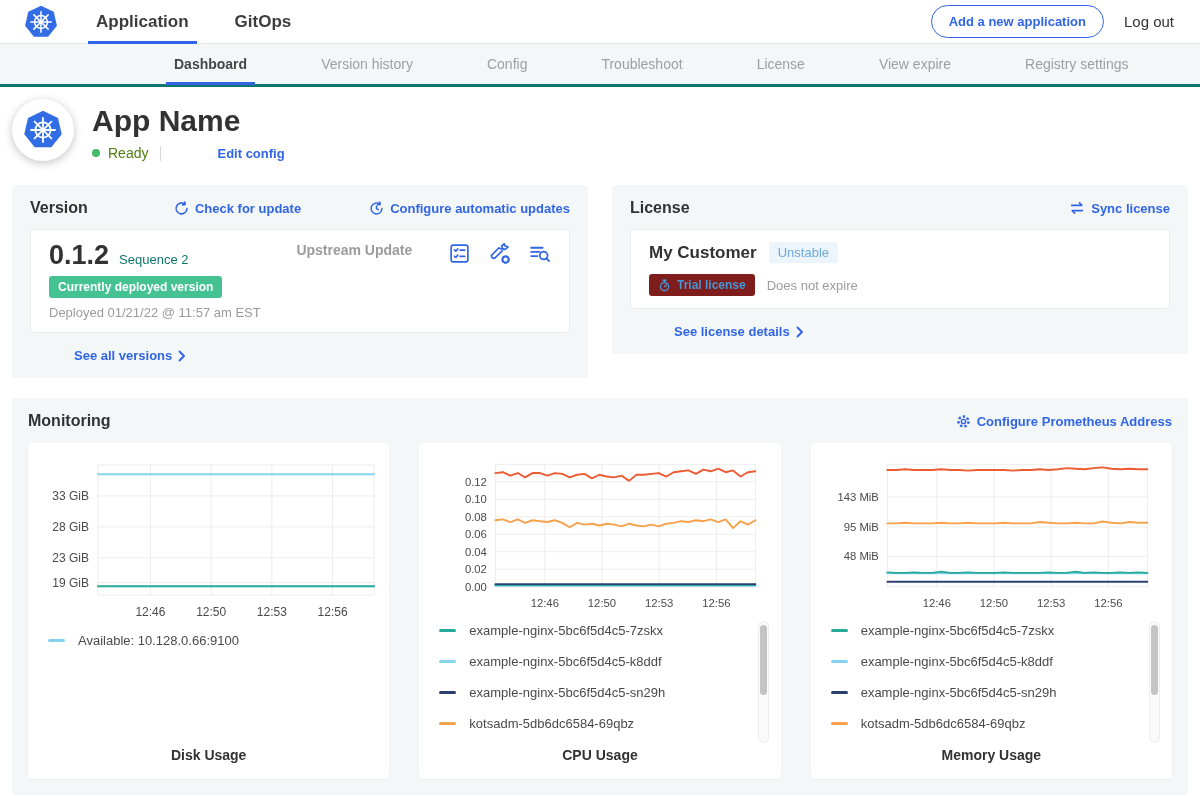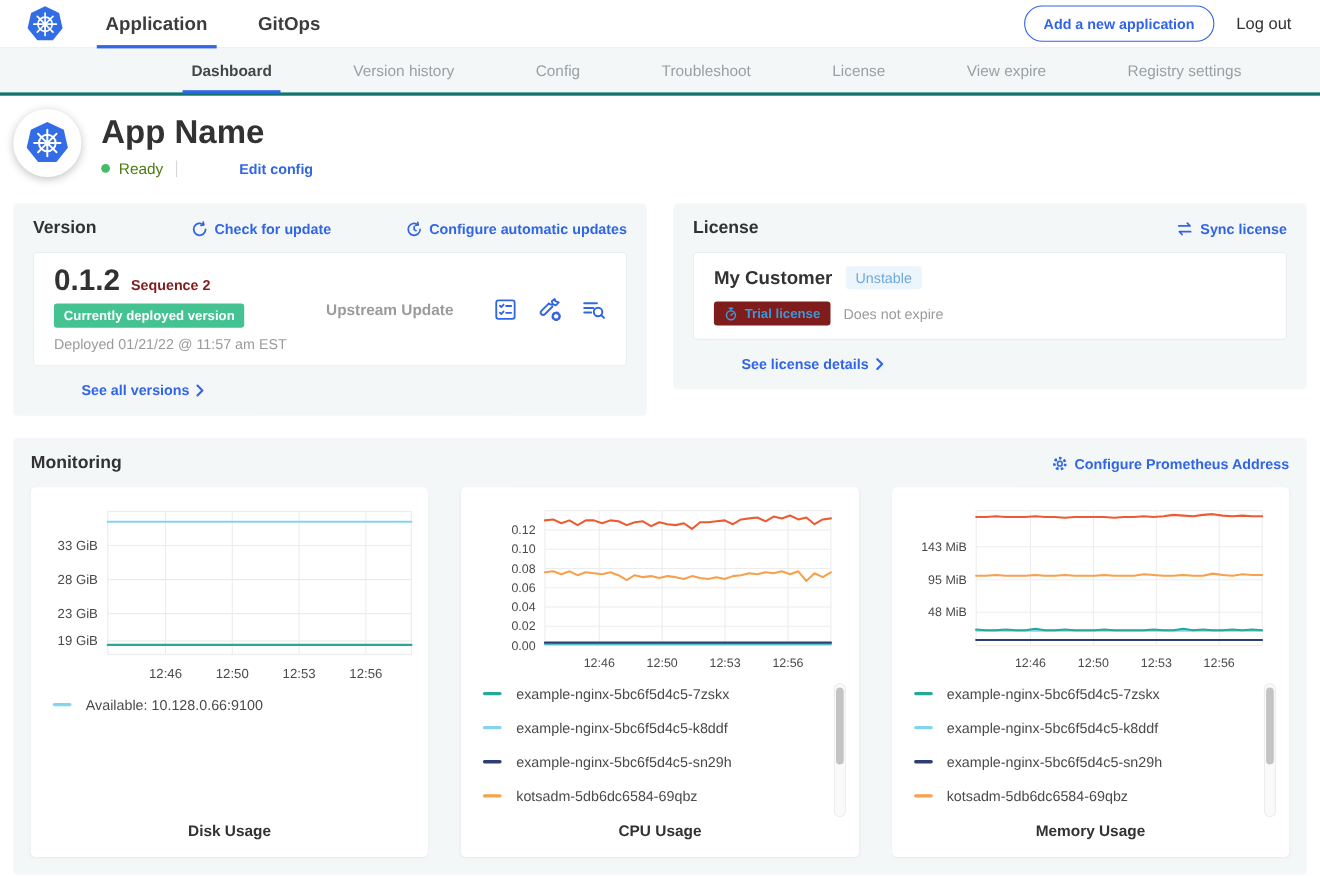--- a/index.html
+++ b/index.html
@@ -31,24 +31,24 @@
   .vdiv { width:1px; height:15px; background:#d5d8d9; margin:0 4px; }
   .blue-link { color:#3065e6; font-size:13px; font-weight:700; display:inline-flex; align-items:center; gap:6px; cursor:pointer; text-decoration:none;padding-left:44px; }
   
   .cards-row { display:flex; gap:24px; padding:10px 12px 16px; align-items:flex-start; }
   .card { background:#f4f7f8; border-radius:4px; padding:14px 18px; }
   .half { flex:1; }
   .card-head { display:flex; align-items:center; margin-bottom:12px; }
   .card-title { font-size:16px; font-weight:700; }
   .card-links { margin-left:auto; display:flex; gap:24px; }
   .inner { background:#fff; border:1px solid #e9edee; border-radius:4px; padding:12px 18px; }
-  .version-inner { display:flex; align-items:center; }
+  .version-inner { display:flex; align-items:flex-start; }
   .v-num-row { display:flex; align-items:baseline; gap:10px; }
   .v-num { font-size:27px; font-weight:700; line-height:1; }
-  .v-seq { font-size:13px; color:#7f1d1d;font-weight:bold; }
+  .v-seq { font-size:13px; color:#0f766e; }
   .deployed-badge { display:inline-block; background:#44c292; color:#fff; font-size:12px; font-weight:700; padding:4px 9px; border-radius:3px; margin-top:7px; }
   .v-deployed { font-size:13px; color:#9b9b9b; margin-top:7px; }
   .v-center { flex:1; text-align:center; color:#9b9b9b; font-size:14px; font-weight:700; }
   .v-icons { display:flex; gap:17px; align-items:center; }
   .see-link { margin-top:13px; }
   .lic-row1 { display:flex; align-items:center; gap:12px; }
   .customer { font-size:17px; font-weight:700; }
   .chip { background:#ecf5fc; color:#6fa9da; font-size:13px; padding:3px 9px; border-radius:3px; }
   .chip.trial { background:#7f1d1d; color:#3f97d6; font-weight:700; display:inline-flex; align-items:center; gap:6px; font-size:12px; padding:4px 9px; }
   .lic-row2 { display:flex; align-items:center; gap:12px; margin-top:11px; }

